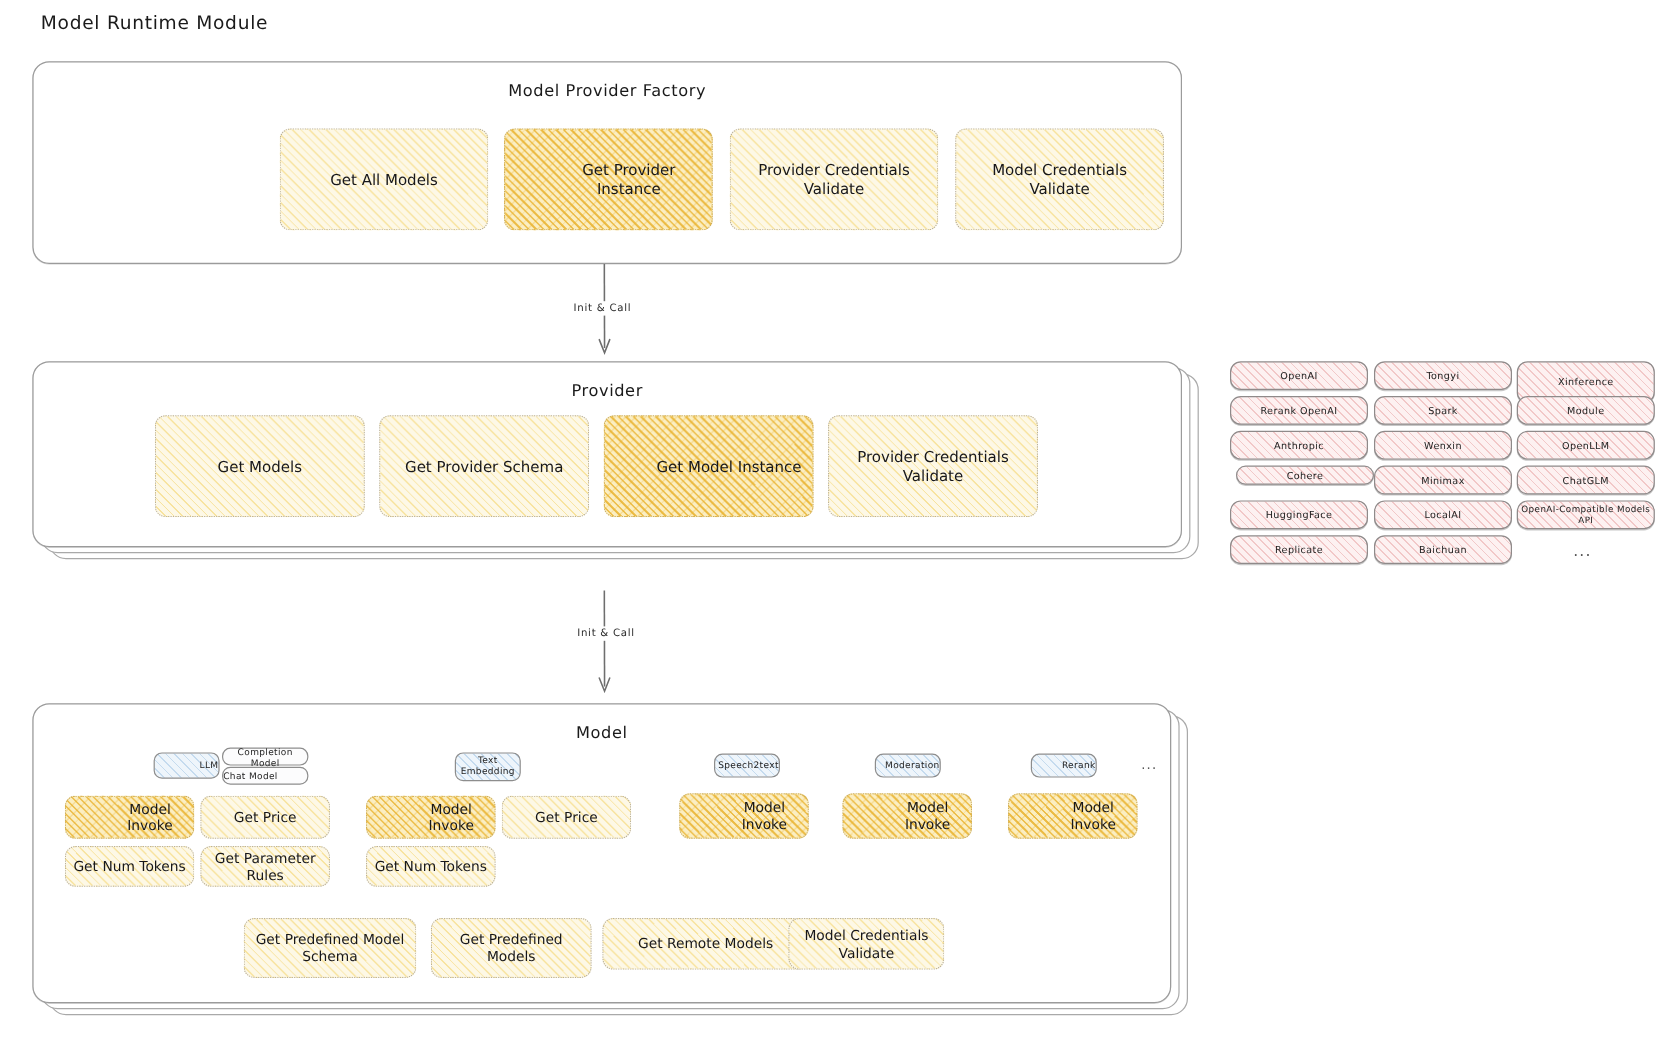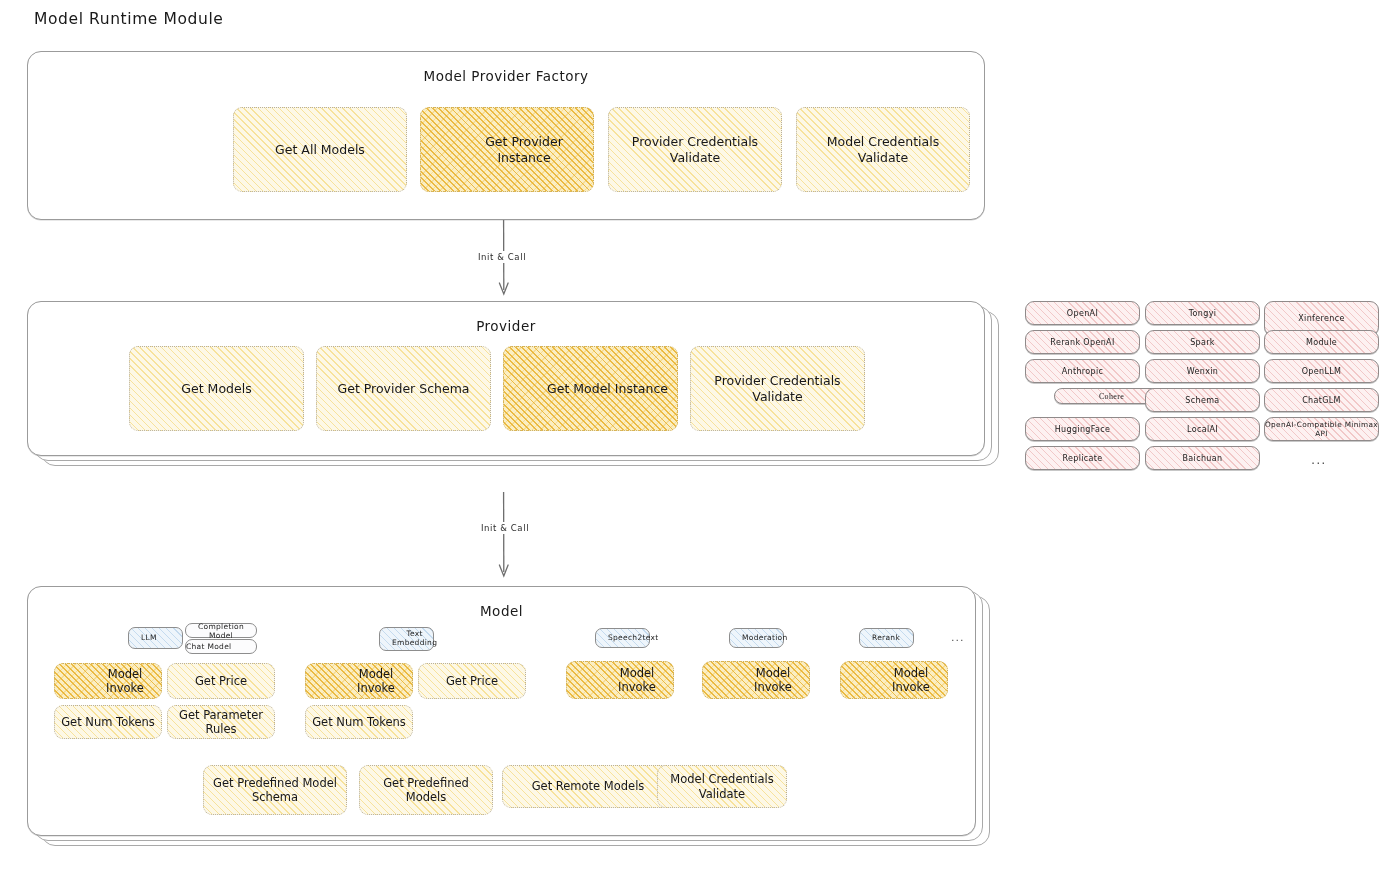--- a/index.html
+++ b/index.html
@@ -117,34 +117,33 @@
         rgba(255,255,255,0) 5px);
     box-shadow: 0 1px 0 rgba(130,130,130,.45);
   }
 
   
   .pill-blue {
     border: 1.2px solid #8d8d8d;
     border-radius: 7px;
     display: flex;
     align-items: center;
-    justify-content: flex-start;
+    justify-content: flex-end;
     text-align: center;
     font-size: 7.5px;
     line-height: 1.15;
     letter-spacing: .3px;
     color: #1d1d1d;
     background-color: #eef5fb;
     background-image:
       repeating-linear-gradient(45deg,
         rgba(120,170,215,.35) 0px,
         rgba(120,170,215,.35) 1px,
         rgba(255,255,255,0) 1px,
         rgba(255,255,255,0) 5px);
-    padding-left: 12px;
   }
   .pill-plain {
     border: 1.2px solid #8d8d8d;
     border-radius: 7px;
     display: flex;
     align-items: center;
     justify-content: flex-start;
     text-align: center;
     font-size: 7.5px;
     letter-spacing: .3px;
@@ -223,41 +222,41 @@
 
   <div class="abs pill-pink" style="left:1025px; top:301px; width:115px; height:24px;">
     <span>OpenAI</span>
   </div>
   <div class="abs pill-pink" style="left:1025px; top:330px; width:115px; height:24px;">
     <span>Rerank OpenAI</span>
   </div>
   <div class="abs pill-pink" style="left:1025px; top:359px; width:115px; height:24px;">
     <span>Anthropic</span>
   </div>
-  <div class="abs pill-pink" style="left:1054px; top:388px; width:115px; height:16px;font-family:Liberation Serif, serif;">
+  <div class="abs pill-pink" style="left:1030px; top:388px; width:115px; height:16px;">
     <span>Cohere</span>
   </div>
   <div class="abs pill-pink" style="left:1025px; top:417px; width:115px; height:24px;">
     <span>HuggingFace</span>
   </div>
   <div class="abs pill-pink" style="left:1025px; top:446px; width:115px; height:24px;">
     <span>Replicate</span>
   </div>
 
   <div class="abs pill-pink" style="left:1145px; top:301px; width:115px; height:24px;">
     <span>Tongyi</span>
   </div>
   <div class="abs pill-pink" style="left:1145px; top:330px; width:115px; height:24px;">
     <span>Spark</span>
   </div>
   <div class="abs pill-pink" style="left:1145px; top:359px; width:115px; height:24px;">
     <span>Wenxin</span>
   </div>
   <div class="abs pill-pink" style="left:1145px; top:388px; width:115px; height:24px;">
-    <span>Schema</span>
+    <span>Minimax</span>
   </div>
   <div class="abs pill-pink" style="left:1145px; top:417px; width:115px; height:24px;">
     <span>LocalAI</span>
   </div>
   <div class="abs pill-pink" style="left:1145px; top:446px; width:115px; height:24px;">
     <span>Baichuan</span>
   </div>
 
   <div class="abs pill-pink" style="left:1264px; top:301px; width:115px; height:35px;">
     <span>Xinference</span>
@@ -265,21 +264,21 @@
   <div class="abs pill-pink" style="left:1264px; top:330px; width:115px; height:24px;">
     <span>Module</span>
   </div>
   <div class="abs pill-pink" style="left:1264px; top:359px; width:115px; height:24px;">
     <span>OpenLLM</span>
   </div>
   <div class="abs pill-pink" style="left:1264px; top:388px; width:115px; height:24px;">
     <span>ChatGLM</span>
   </div>
   <div class="abs pill-pink" style="left:1264px; top:417px; width:115px; height:24px; font-size:7.3px;">
-    <span>OpenAI-Compatible Minimax API</span>
+    <span>OpenAI-Compatible Models API</span>
   </div>
   <div class="ellipsis" style="left:1311px; top:452px;">...</div>
 
   <svg class="abs" style="left:470px; top:490px; width:70px; height:92px;" viewBox="0 0 70 92">
     <path d="M33.6 2 L33.8 82" stroke="#6e6e6e" stroke-width="1.3" fill="none"></path>
     <path d="M29.4 75 L33.8 86 L38.1 75" stroke="#6e6e6e" stroke-width="1.3" fill="none" stroke-linecap="round"></path>
   </svg>
   <div class="arrow-label" style="left:477px; top:522px;">Init &amp; Call</div>
 
   <div class="abs deck-layer" style="left:41px; top:596px; width:949px; height:250px;"></div>

